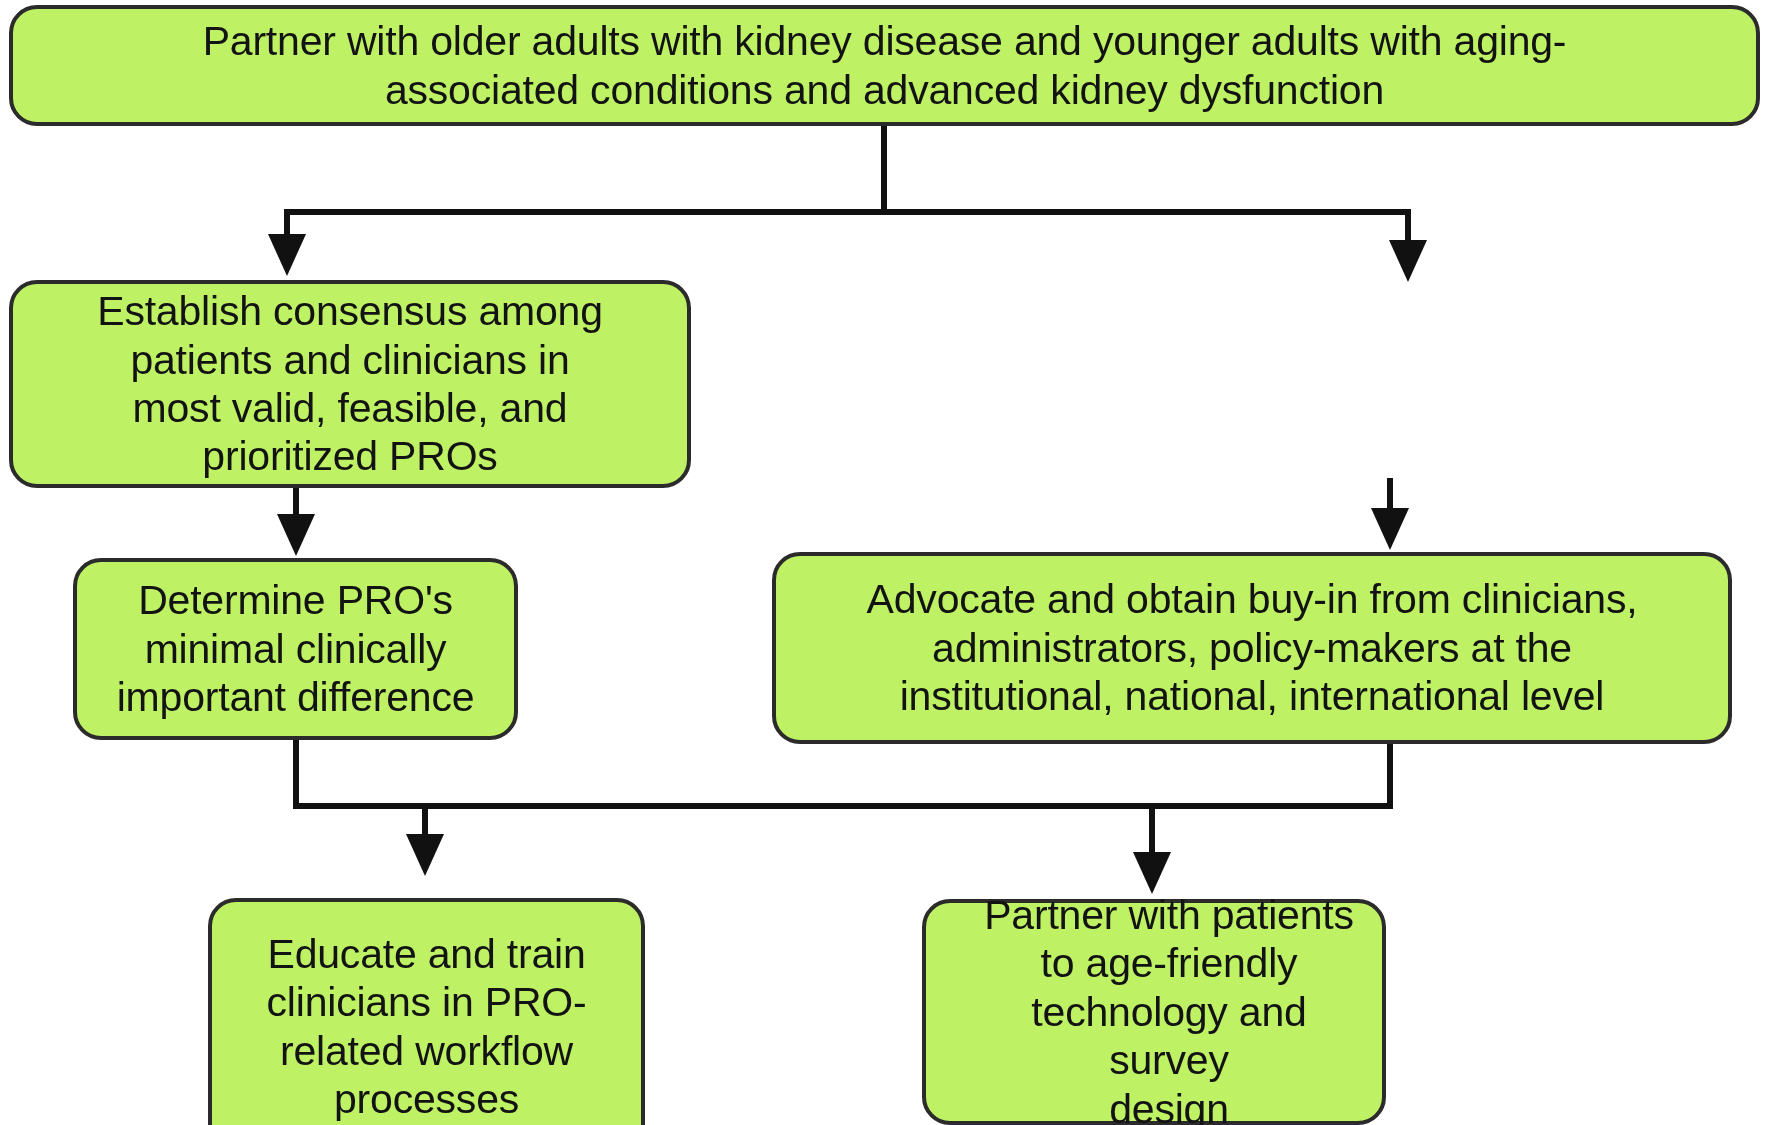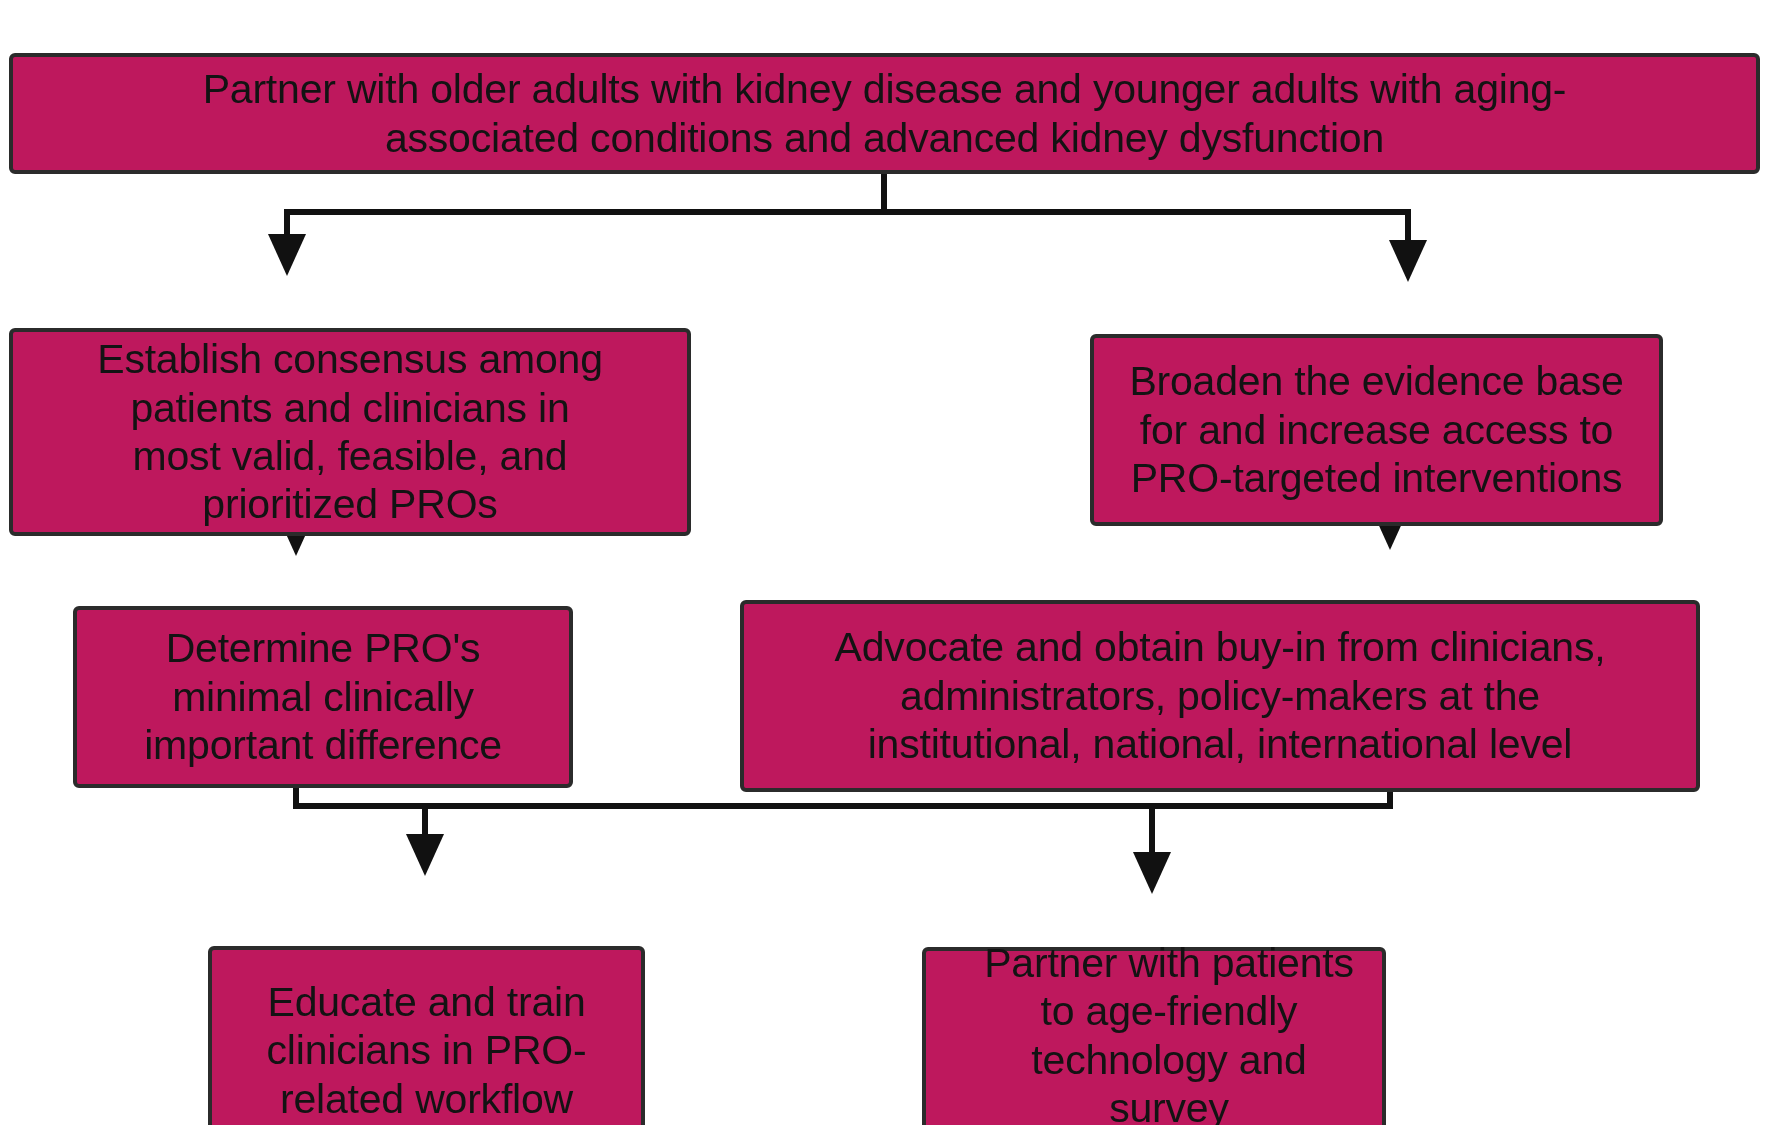--- a/index.html
+++ b/index.html
@@ -14,39 +14,38 @@
   #canvas {
     position: relative;
     width: 1769px;
     height: 1125px;
     background: #ffffff;
     overflow: hidden;
   }
   .node {
     position: absolute;
     box-sizing: border-box;
-    background: #be185d;
+    background: #bef264;
     border: 4px solid #2b2b2b;
-    border-radius: 6px;
+    border-radius: 28px;
     display: flex;
     align-items: center;
     justify-content: center;
     text-align: center;
     color: #131313;
     line-height: 1.18;
     padding: 6px 14px;
     white-space: pre-line;
     letter-spacing: -0.2px;
-    margin-top: 48px;
   }
   .node-top      { left: 9px;    top: 5px;   width: 1751px; height: 121px; font-size: 41px; }
   .node-establish{ left: 9px;    top: 280px; width: 682px;  height: 208px; font-size: 41px; }
   .node-broaden  { left: 1090px; top: 286px; width: 573px;  height: 192px; font-size: 41px; }
-  .node-determine{ left: 73px;   top: 558px; width: 500px;  height: 182px; font-size: 41px; }
-  .node-advocate { left: 740px;  top: 552px; width: 960px;  height: 192px; font-size: 41px; }
+  .node-determine{ left: 73px;   top: 558px; width: 445px;  height: 182px; font-size: 41px; }
+  .node-advocate { left: 772px;  top: 552px; width: 960px;  height: 192px; font-size: 41px; }
   .node-educate  { left: 208px;  top: 898px; width: 437px;  height: 257px; font-size: 41px; }
   .node-partner  { left: 922px;  top: 899px; width: 464px;  height: 226px; font-size: 41px; padding-left: 44px; }
 
   svg.edges {
     position: absolute;
     left: 0;
     top: 0;
     width: 1769px;
     height: 1125px;
     pointer-events: none;
@@ -96,23 +95,20 @@
   </svg>
 
   <div class="node node-top">Partner with older adults with kidney disease and younger adults with aging-
 associated conditions and advanced kidney dysfunction</div>
 
   <div class="node node-establish">Establish consensus among
 patients and clinicians in
 most valid, feasible, and
 prioritized PROs</div>
 
-  <div class="node node-broaden">Broaden the evidence base
-for and increase access to
-PRO-targeted interventions</div>
 
   <div class="node node-determine">Determine PRO's
 minimal clinically
 important difference</div>
 
   <div class="node node-advocate">Advocate and obtain buy-in from clinicians,
 administrators, policy-makers at the
 institutional, national, international level</div>
 
   <div class="node node-educate">Educate and train

